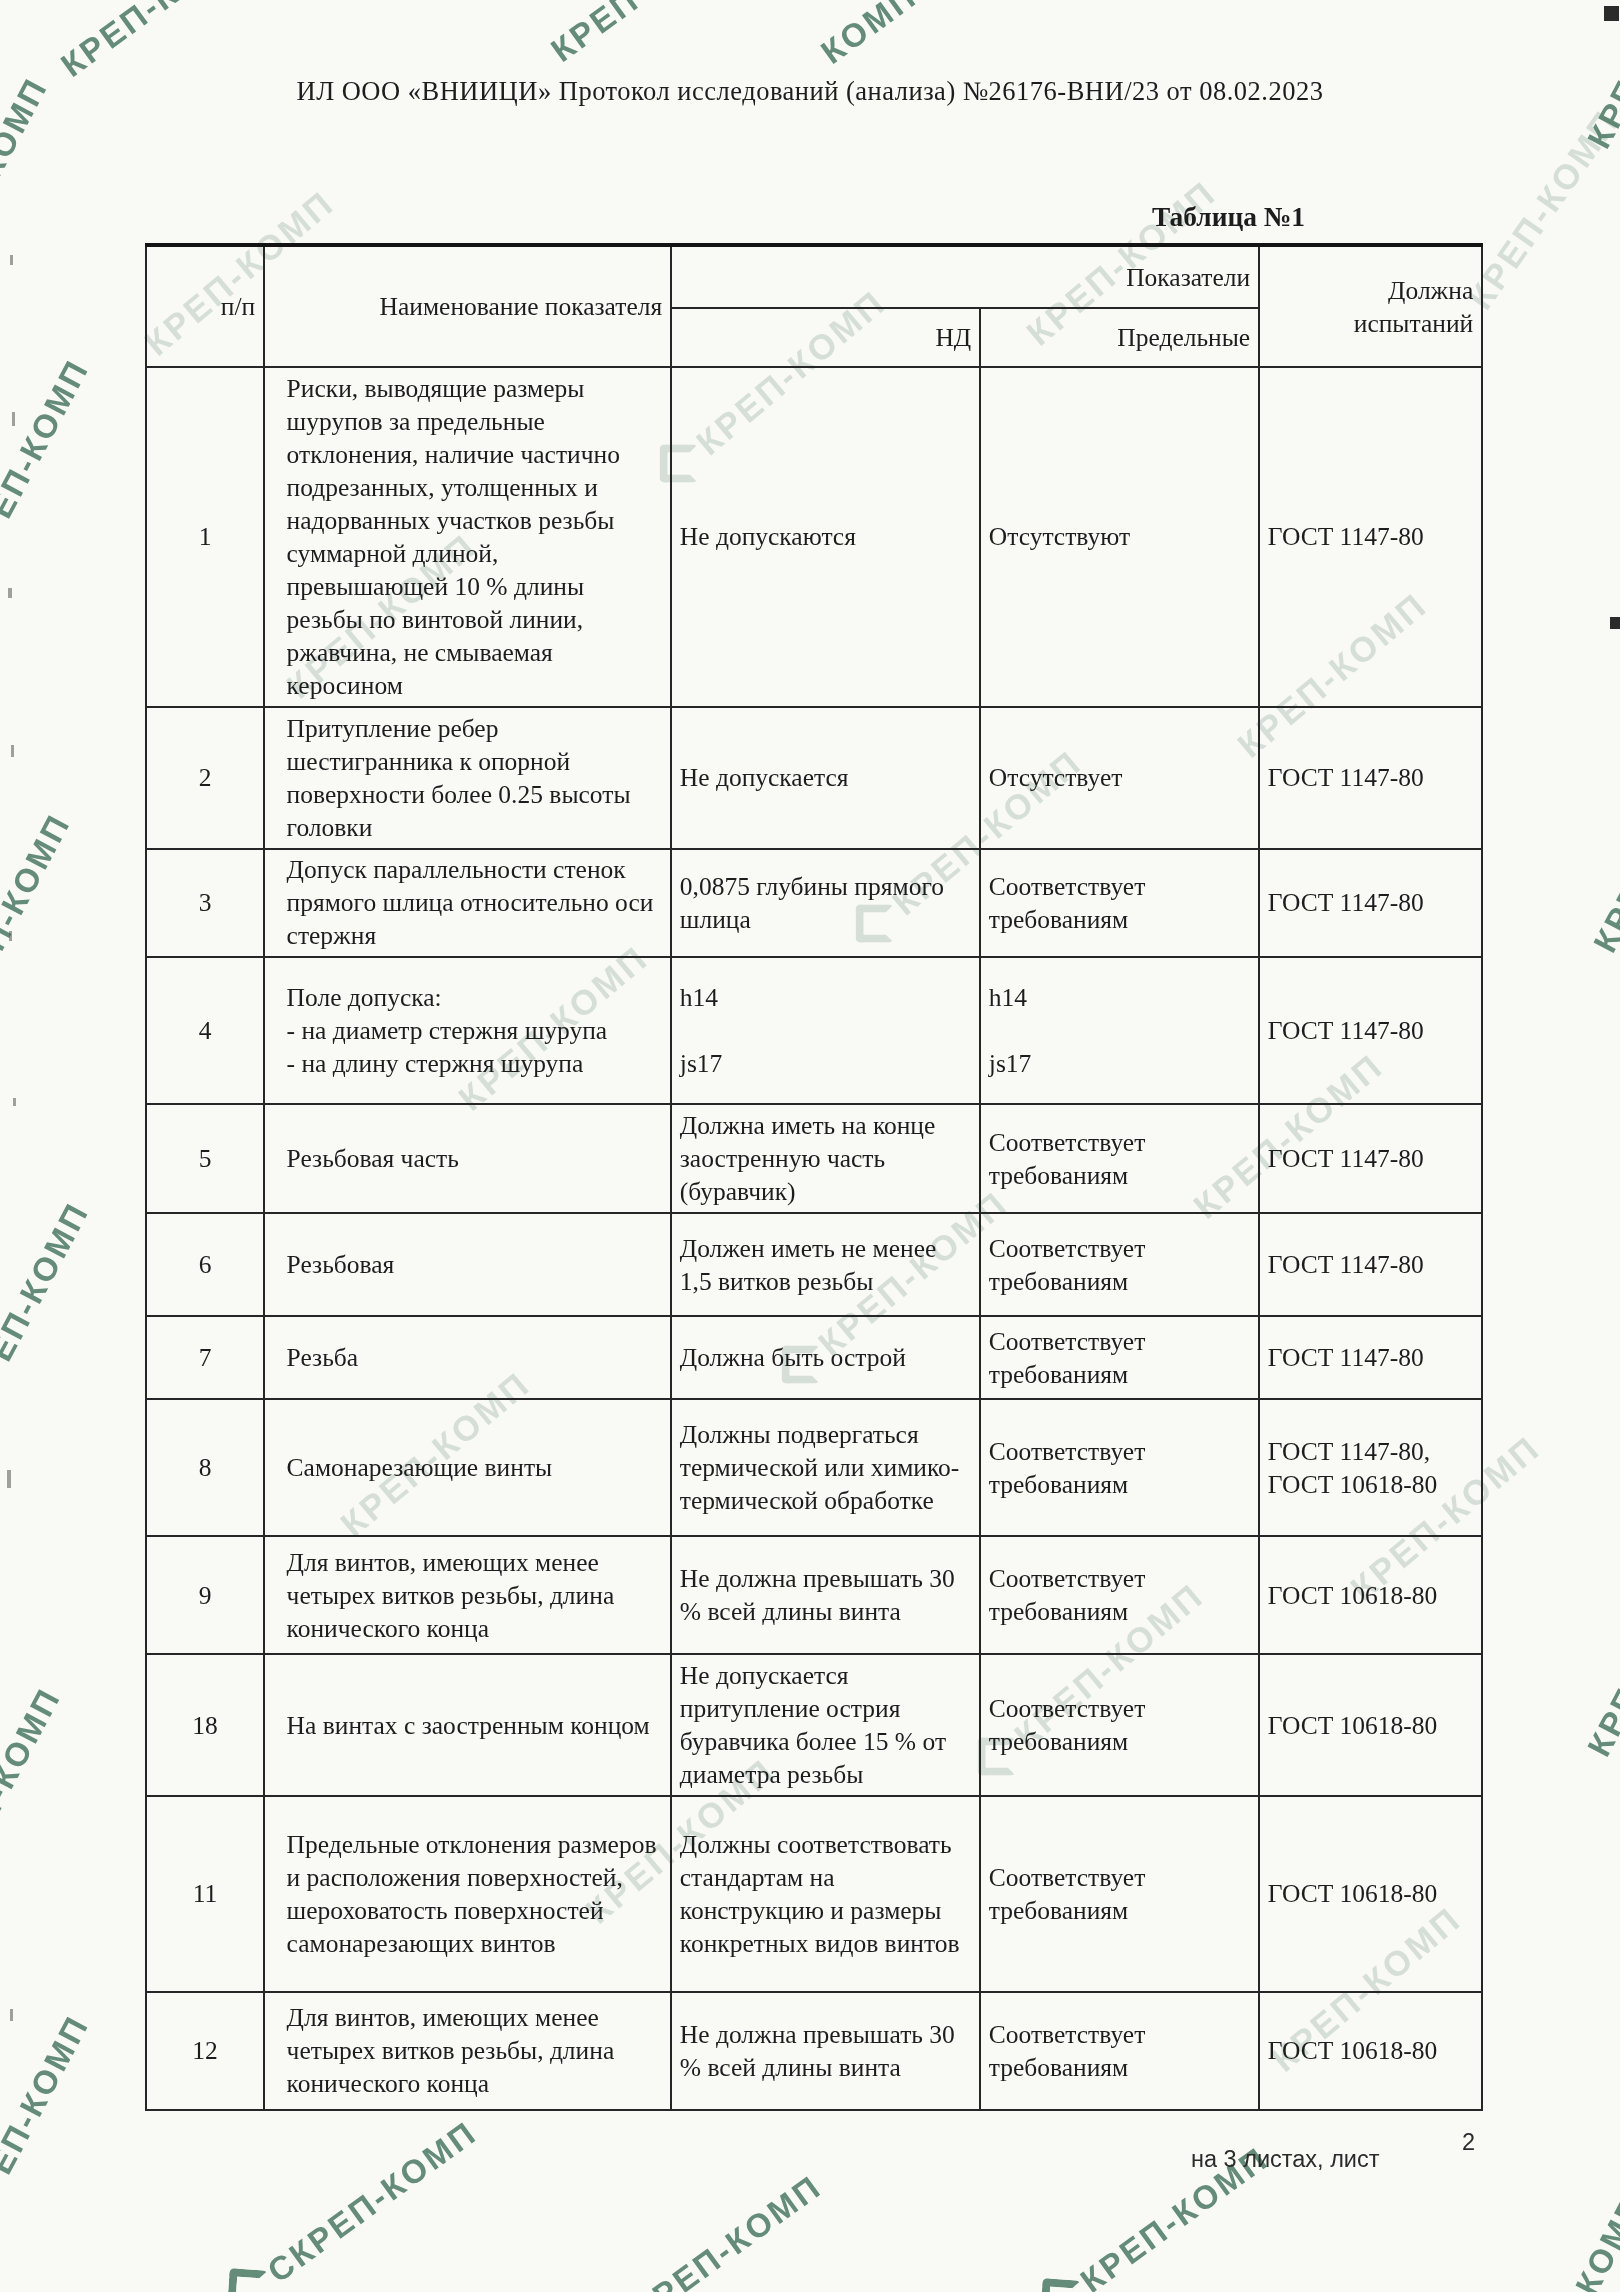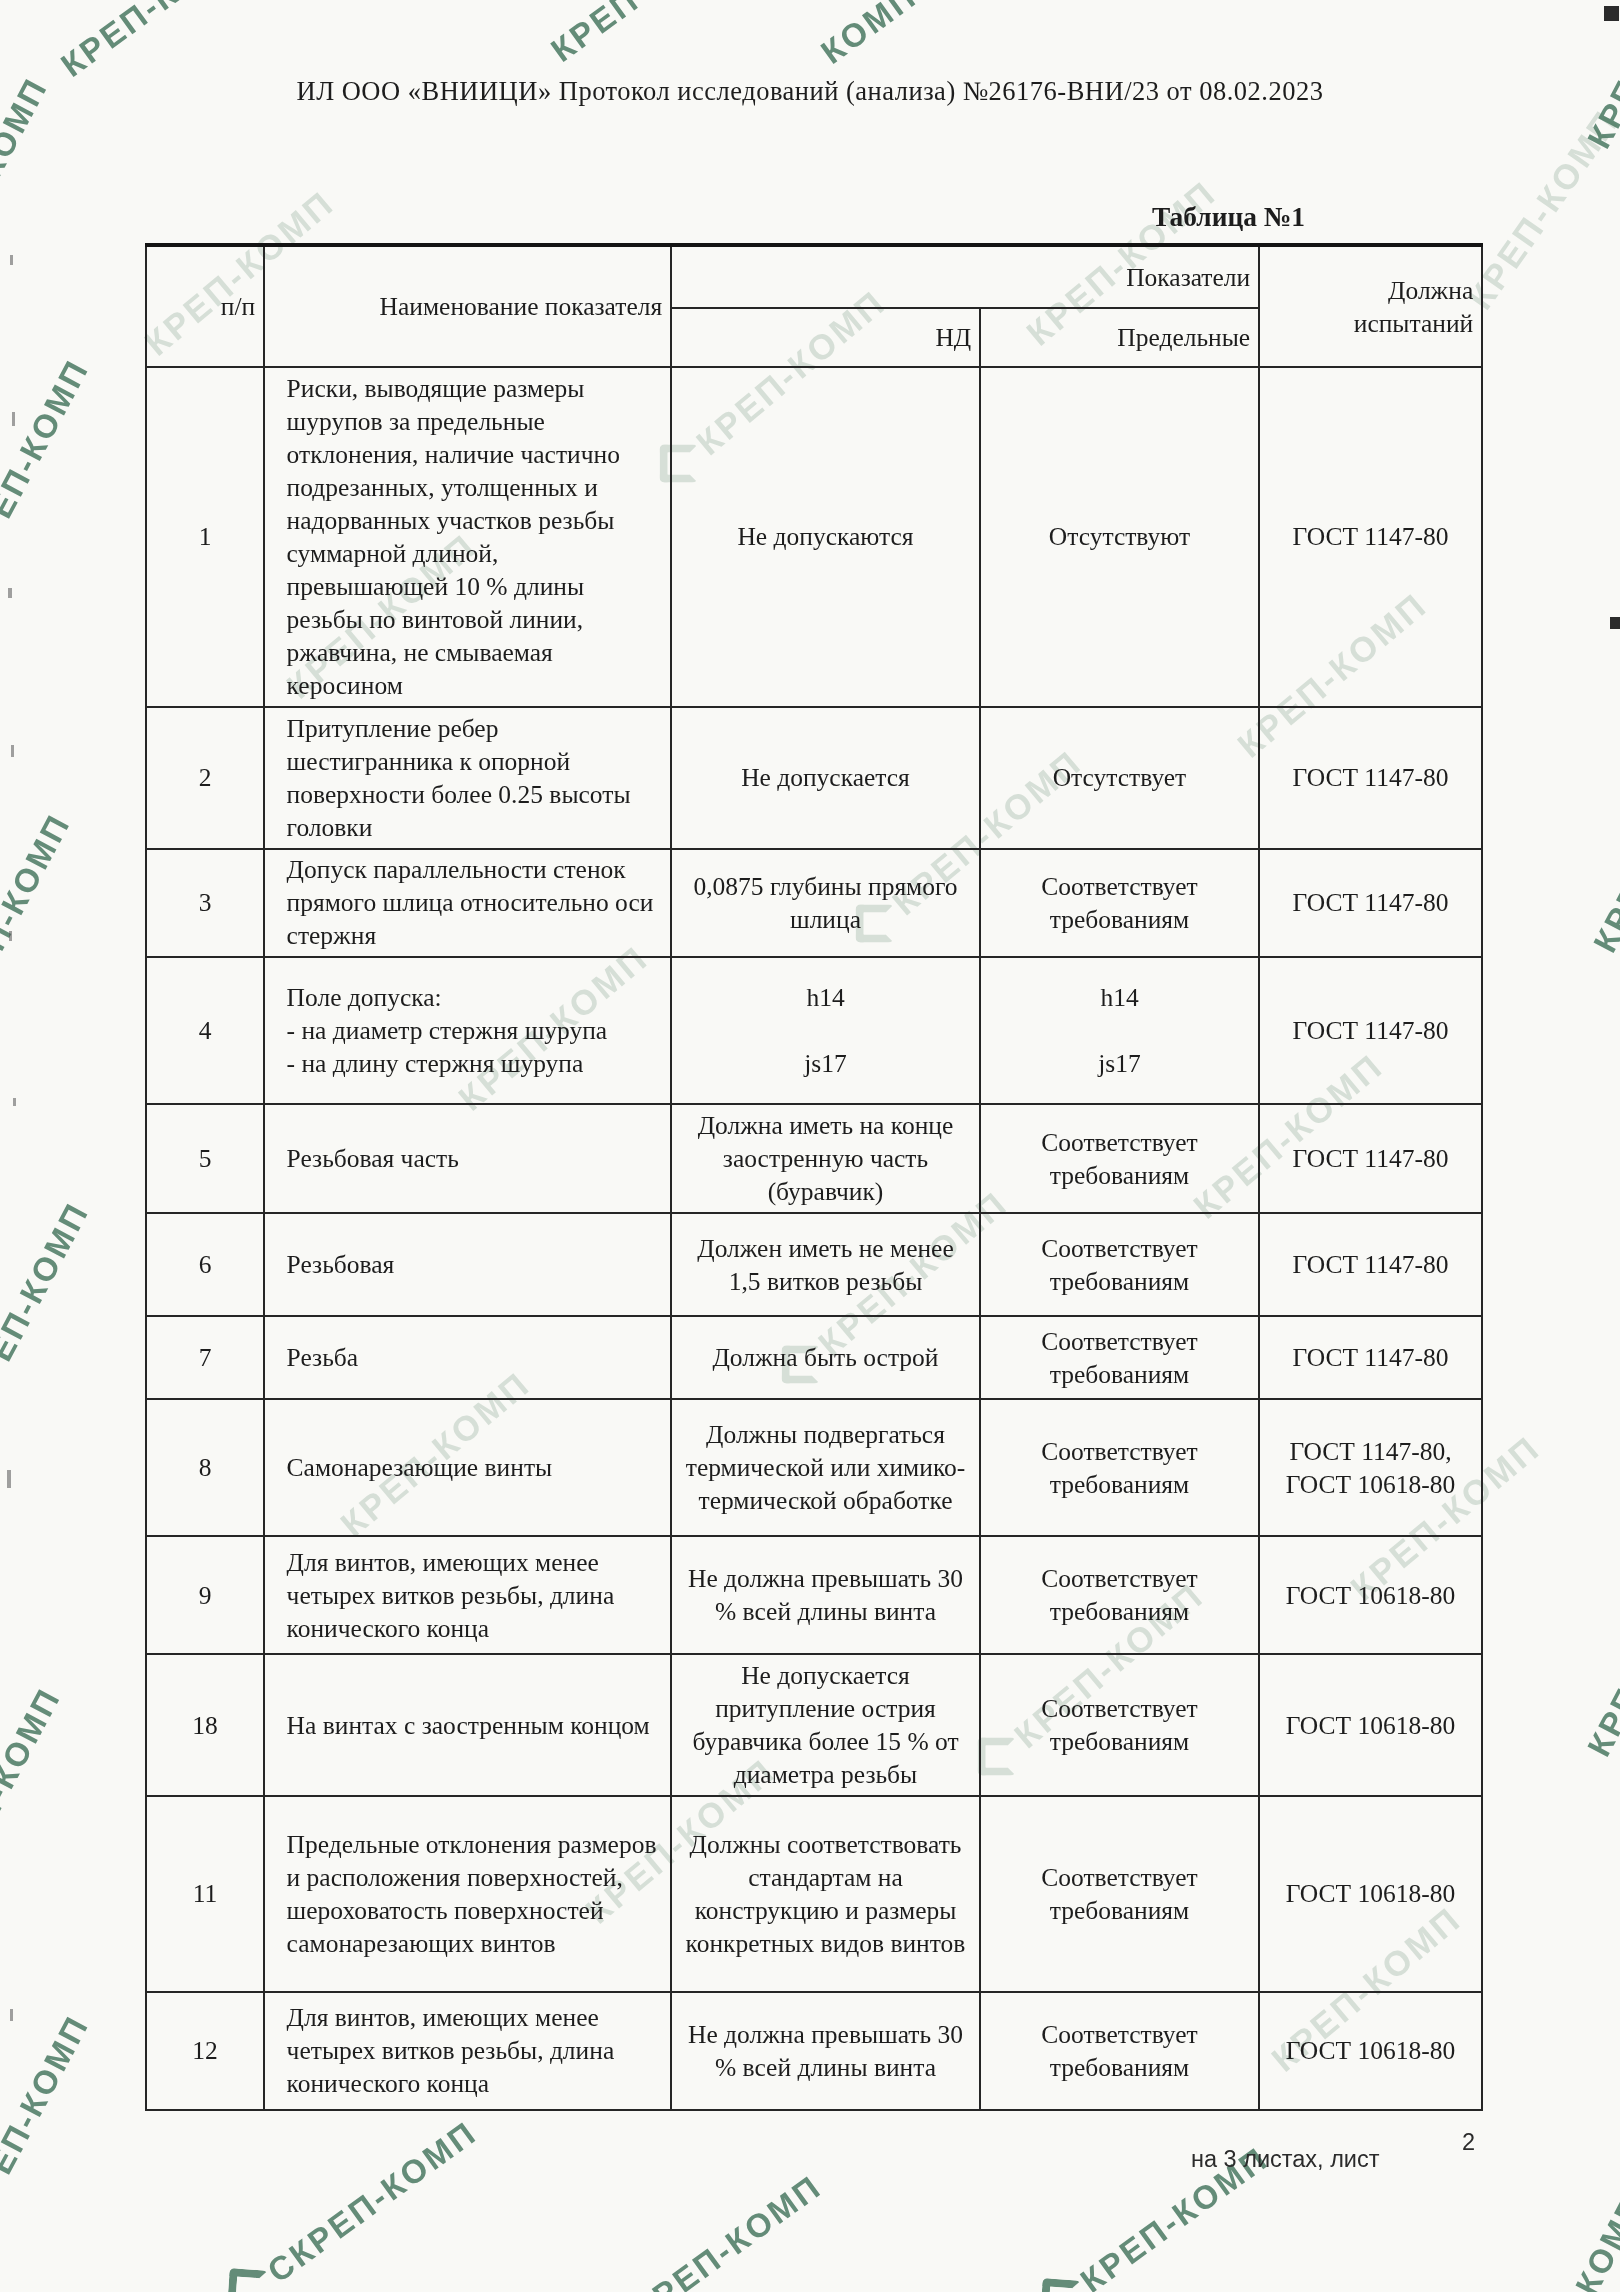--- a/index.html
+++ b/index.html
@@ -52,21 +52,21 @@
     border:2px solid #262626;
     padding:3.9px 7.8px;
     vertical-align:middle;
     white-space:pre-line;
     font-weight:normal;
   }
   tr.hdr th{text-align:right;}
   tr.hdr2 th{border-bottom-width:2.9px;}
   .c-num{text-align:center;}
   .c-name{text-align:left;padding-left:21.6px !important;padding-right:11.8px !important;}
-  .c-nd,.c-test,.c-method{text-align:center;margin-top:41px;}
+  .c-nd,.c-test,.c-method{margin-top:41px;}
   .doc-footer{
     position:absolute;top:2129px;left:0;width:1620px;
     font-family:"Liberation Sans", sans-serif;
     font-size:23.5px;color:#2b2b2b;
   }
   .doc-footer .sheets{position:absolute;left:1191px;top:0;margin-top:17px;}
   .doc-footer .pagenum{position:absolute;left:1462px;top:0;}
   
   .artifact{position:absolute;background:#2b2b2b;z-index:3;}
   .artifact.soft{background:#555;opacity:0.55;}

